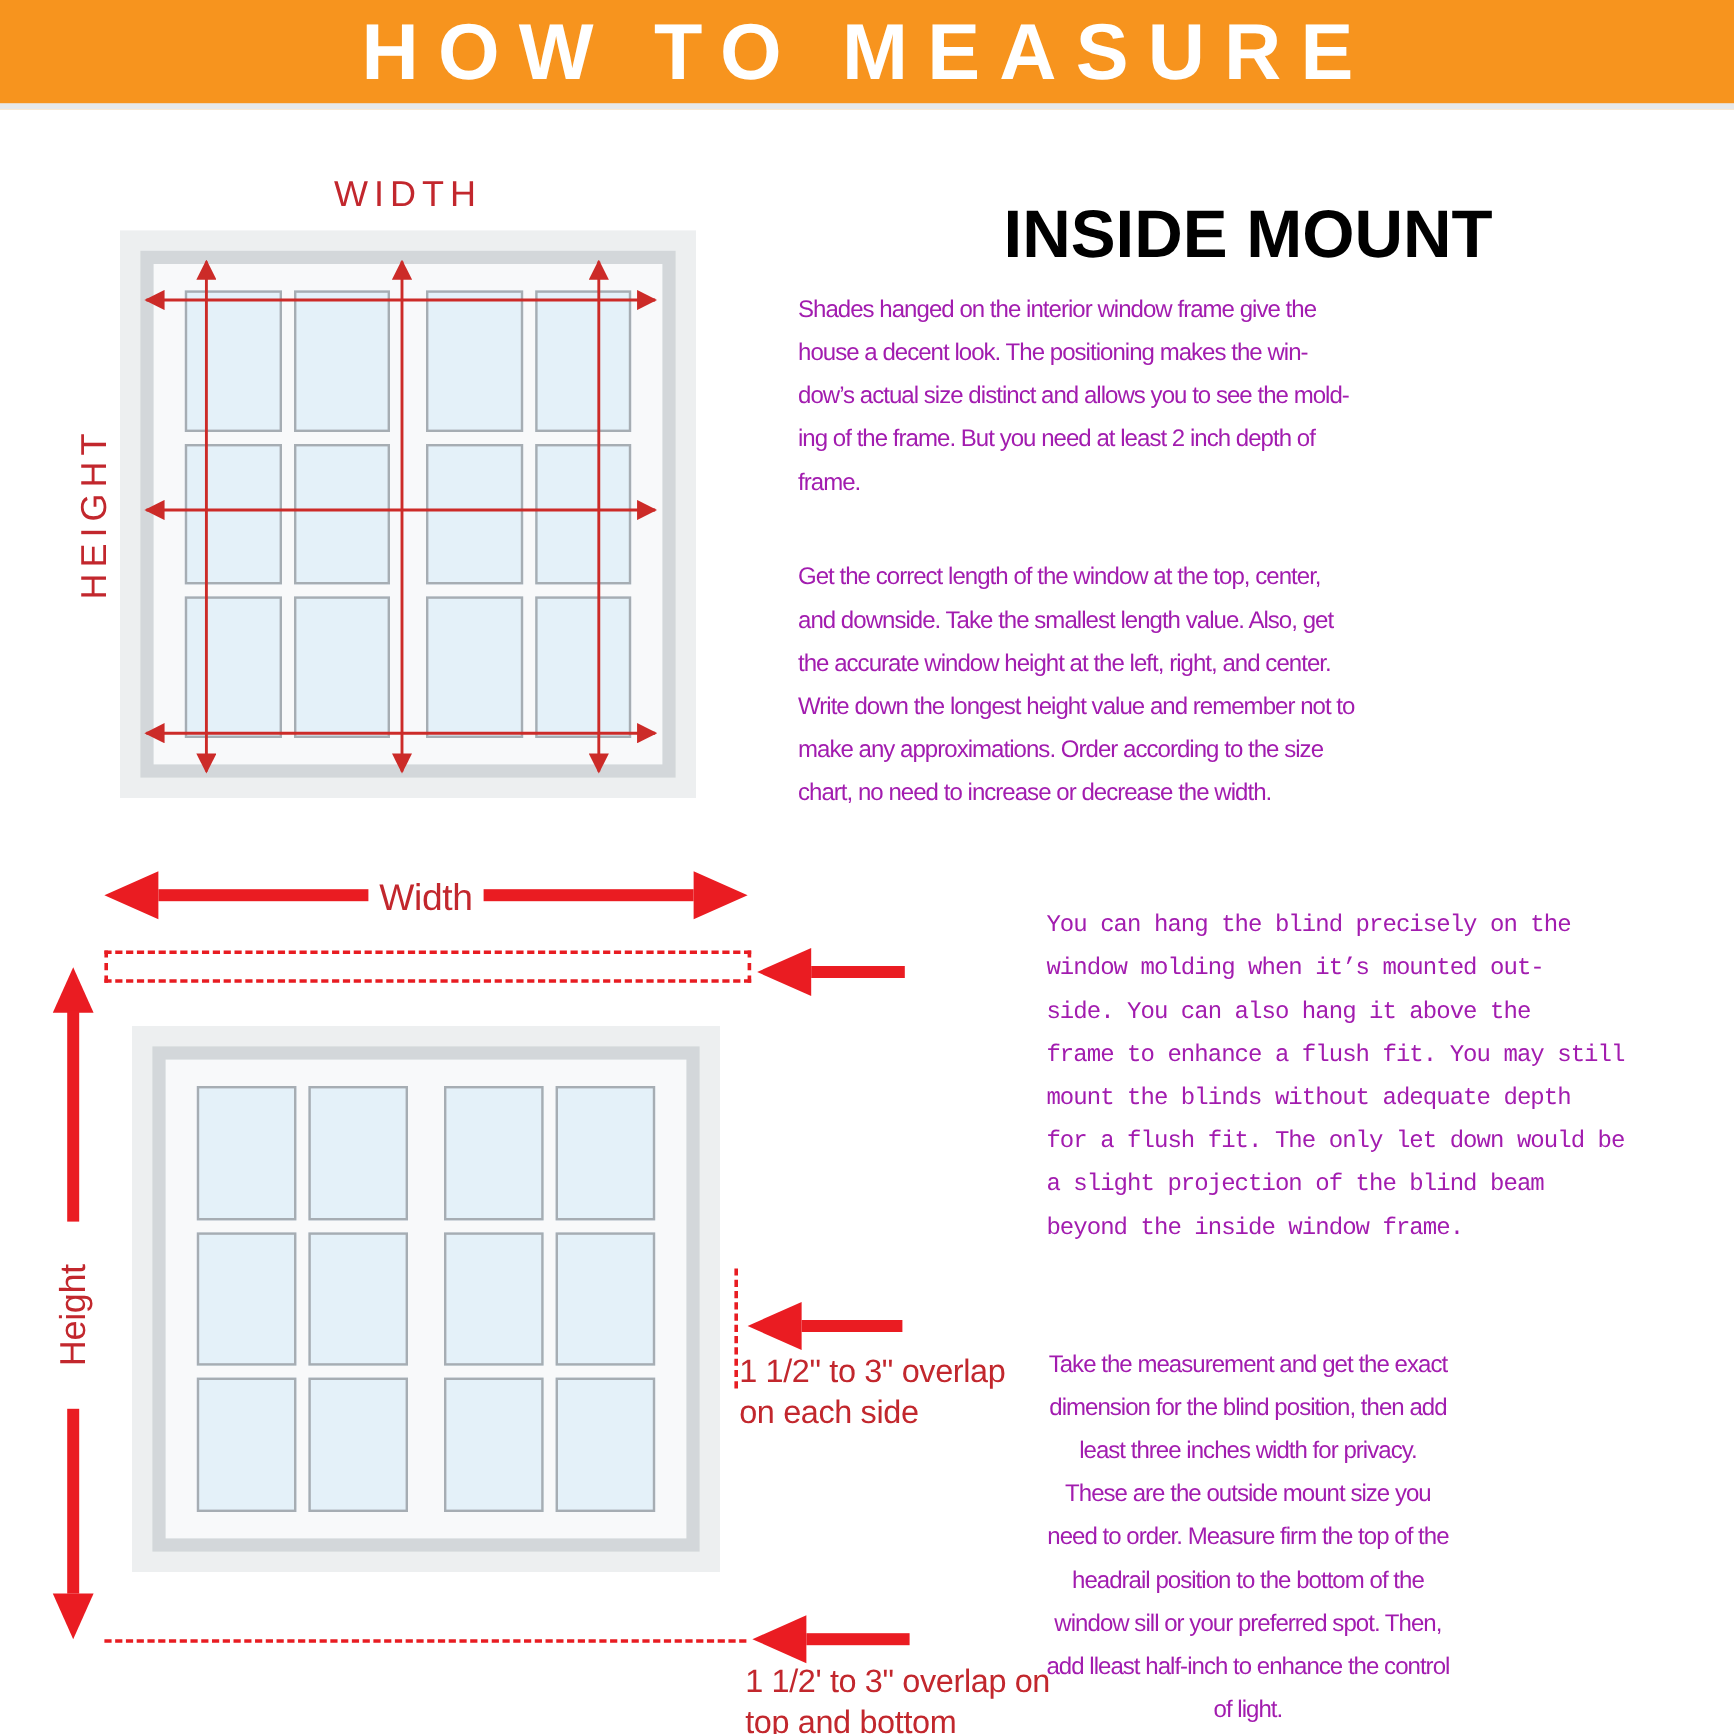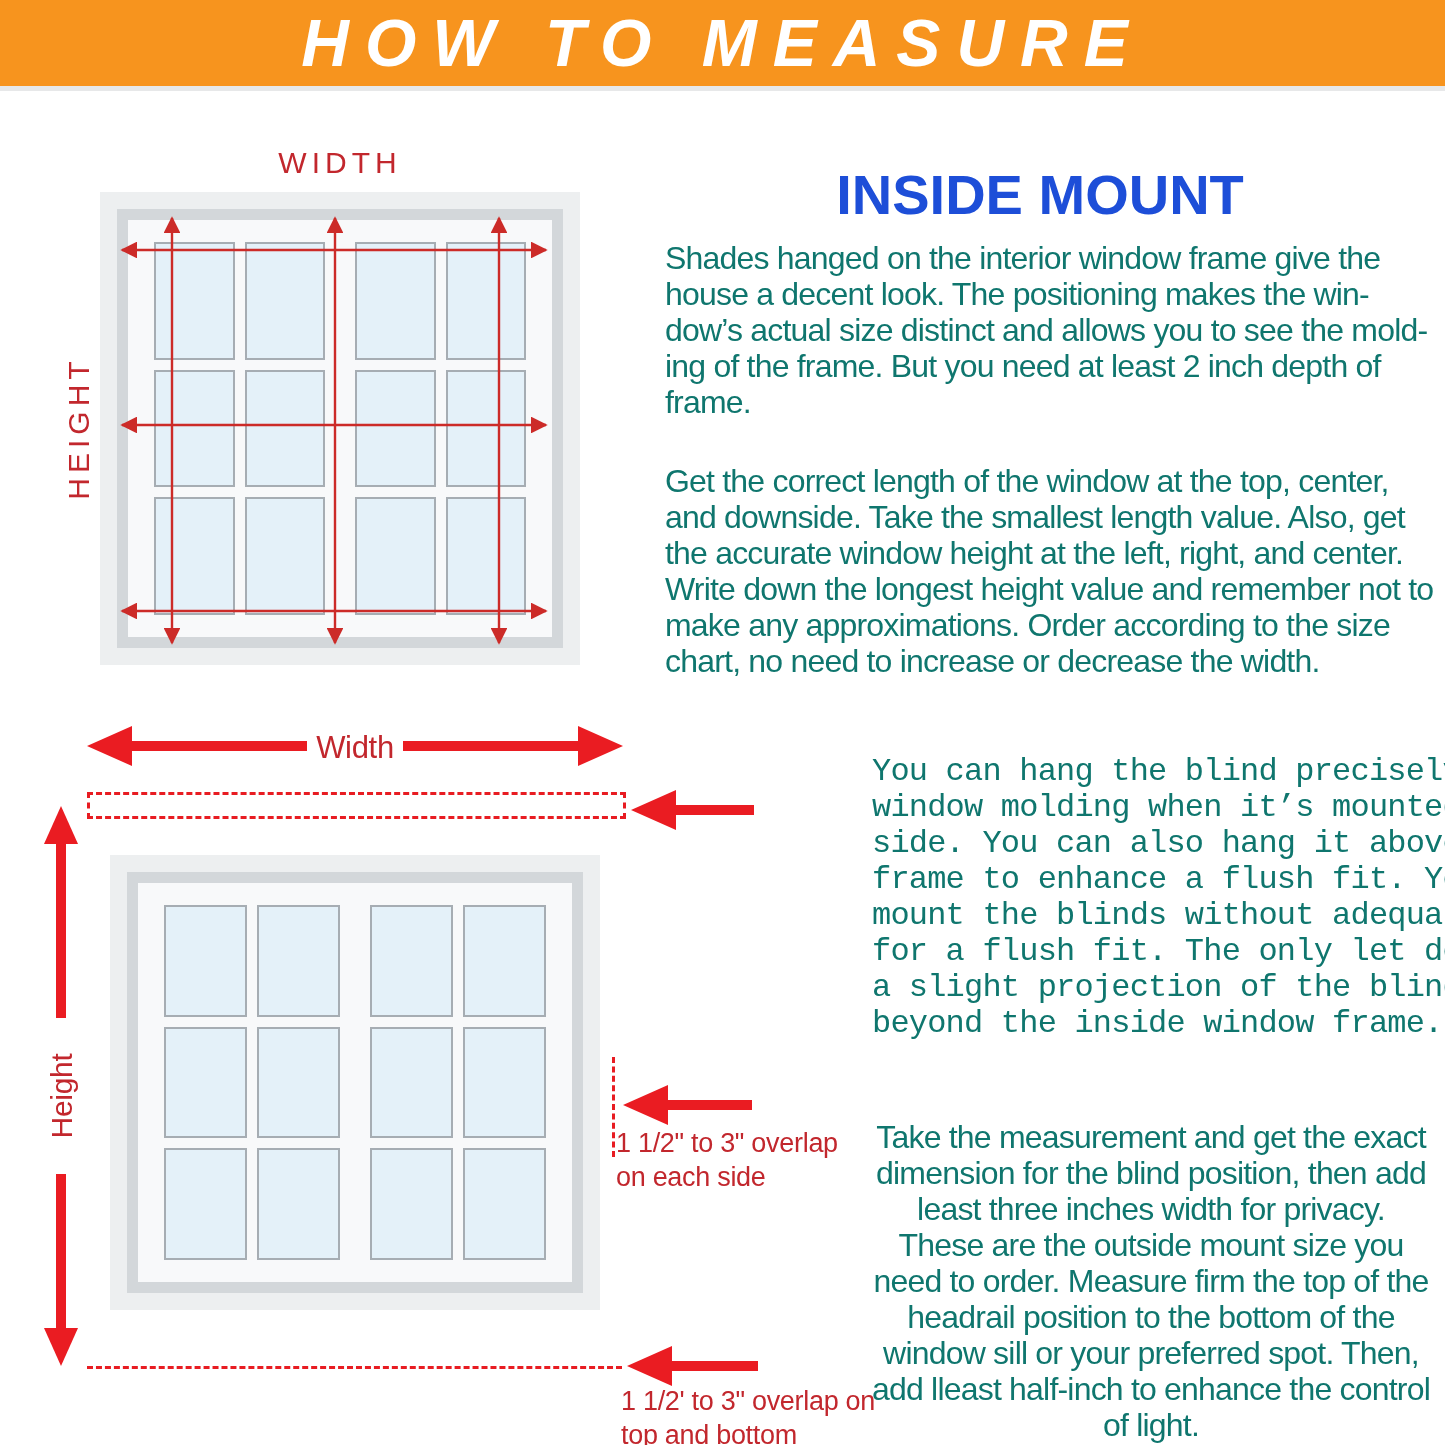--- a/index.html
+++ b/index.html
@@ -7,21 +7,21 @@
   .page {
     position: relative; width: 1445px; height: 1445px;
     background: #fff; overflow: hidden;
     font-family: "Liberation Sans", sans-serif;
   }
 
   
   .banner {
     position: absolute; left: 0; top: 0; width: 1445px; height: 91px;
     background: #f7941e; border-bottom: 5px solid #e7e8e9;
-    display: flex; align-items: center; justify-content: center; font-style: italic;
+    display: flex; align-items: center; justify-content: center;
   }
   .banner-title {
     color: #ffffff; font-weight: bold; font-size: 66px; letter-spacing: 16px;
     white-space: nowrap;
   }
 
   
   .window { position: absolute; background: #edeff0; padding: 17px; }
   .win-mid { width: 100%; height: 100%; background: #d3d7da; padding: 11px; }
   .win-inner { width: 100%; height: 100%; background: #f8f9fa; padding: 22px 26px; display: flex; }
@@ -65,25 +65,25 @@
   .dim-label {
     position: absolute; color: #c2272d; font-size: 30px; letter-spacing: 5px;
     text-align: center;
   }
   .rot { transform: rotate(-90deg); transform-origin: center; }
   .rlabel {
     position: absolute; color: #c2272d; font-size: 27px; line-height: 1.25;
     letter-spacing: -0.3px;
   }
   .h-orange {
-    position: absolute; color: #1d4ed8; font-weight: bold; font-size: 56px;
+    position: absolute; color: #000000; font-weight: bold; font-size: 56px;
     text-align: center; white-space: nowrap;
   }
   .body-text {
-    position: absolute; color: #0f766e; font-size: 32px; line-height: 36px;
+    position: absolute; color: #a21caf; font-size: 20px; line-height: 36px;
     letter-spacing: -0.8px; white-space: pre;
   }
 </style>
 </head>
 <body>
 
 <div class="page">
 
   <div class="banner">
     <div class="banner-title">HOW TO MEASURE</div>

